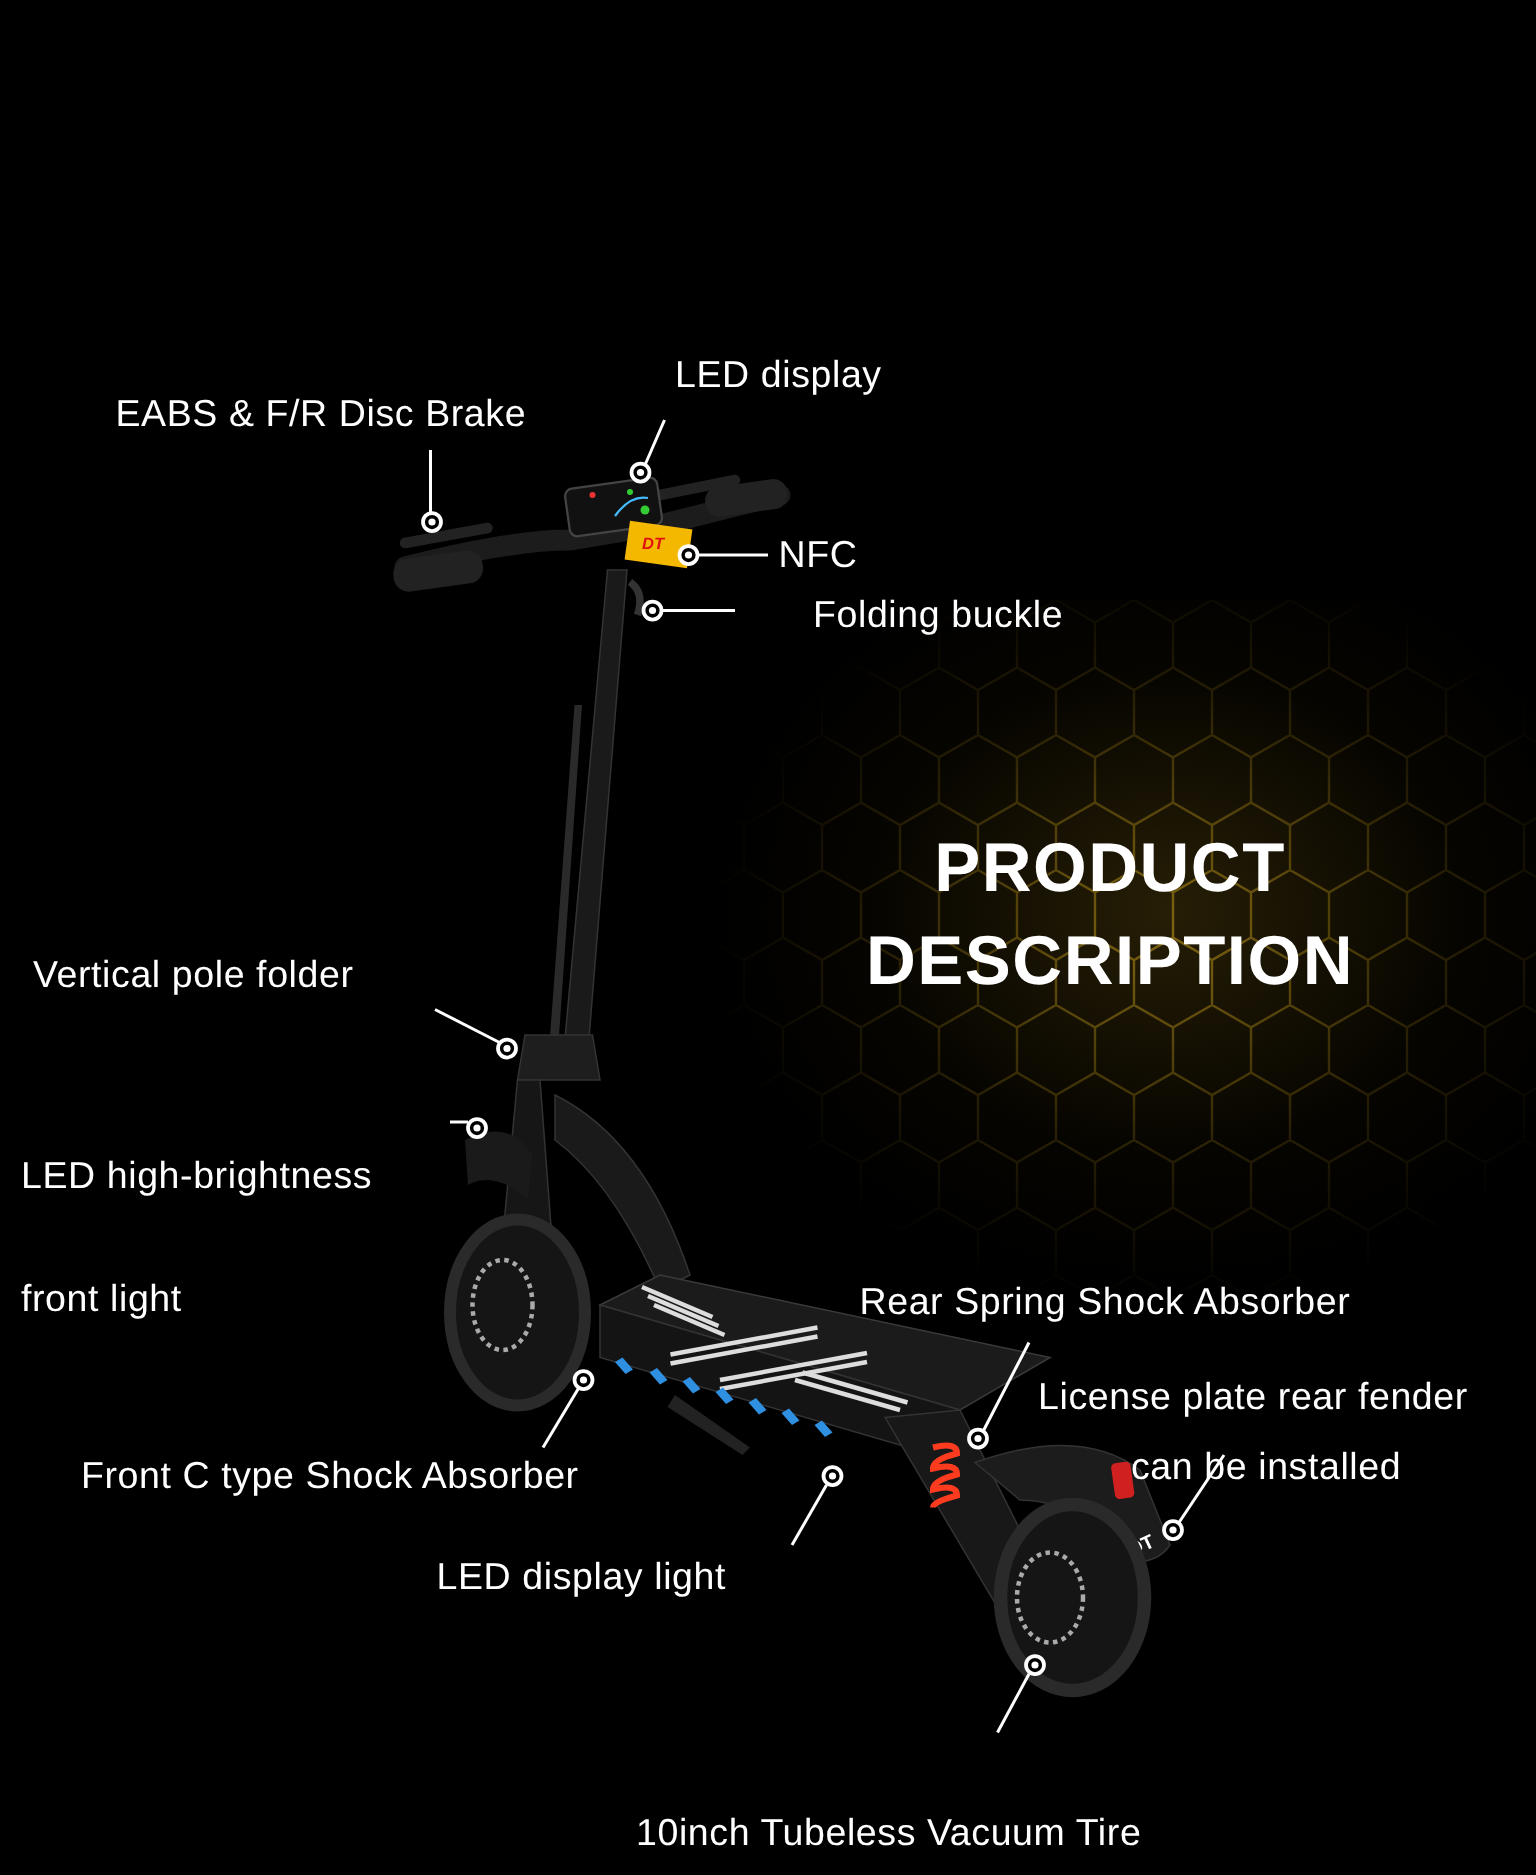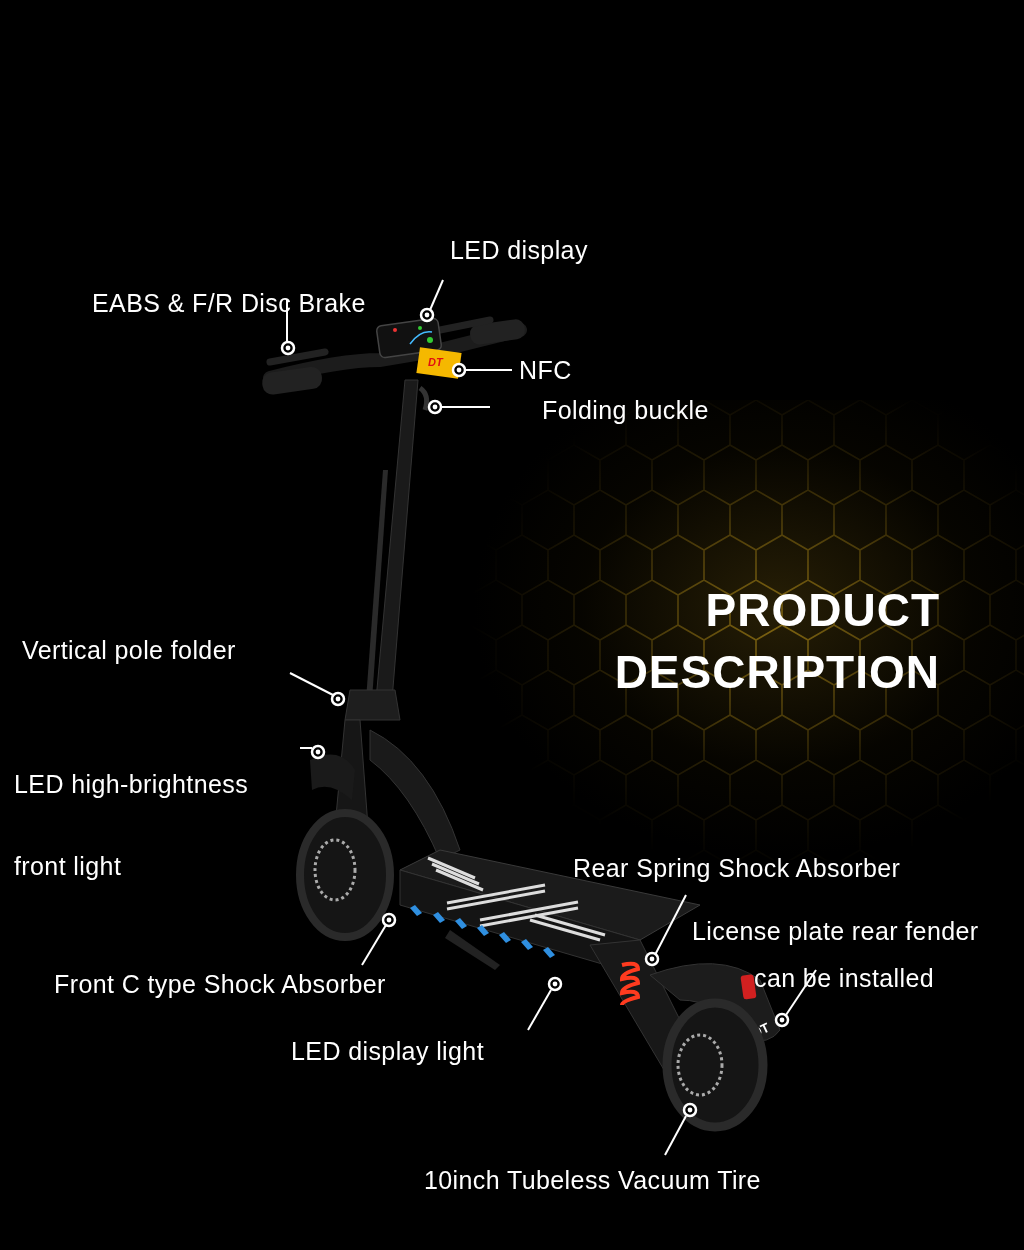--- a/index.html
+++ b/index.html
@@ -1,20 +1,20 @@
 <!DOCTYPE html>
 <html><head>
 <meta charset="utf-8">
 <style>
   html,body{margin:0;padding:0;background:#000;}
   body{width:1024px;height:1250px;position:relative;overflow:hidden;font-family:"Liberation Sans",sans-serif;color:#fff;}
   .hex-bg{position:absolute;left:470px;top:400px;width:560px;height:460px;
     background:radial-gradient(ellipse at 55% 45%, rgba(70,55,10,0.55) 0%, rgba(20,15,0,0.3) 45%, rgba(0,0,0,0) 70%);}
   .hex-svg{position:absolute;left:470px;top:400px;}
-  .title{position:absolute;left:540px;width:400px;text-align:right;font-weight:bold;font-size:46px;letter-spacing:1px;line-height:60px;margin-top:32px;}
+  .title{position:absolute;left:540px;width:400px;text-align:center;font-weight:bold;font-size:46px;letter-spacing:1px;line-height:60px;}
   .label{position:absolute;font-weight:normal;font-size:25px;white-space:nowrap;letter-spacing:0.4px;}
   .scooter{position:absolute;left:0;top:0;}
   .dot{fill:#000;stroke:#fff;stroke-width:2.5;}
   .dotc{fill:#fff;}
   .lead{stroke:#fff;stroke-width:2;fill:none;}
 </style>
 </head>
 <body>
 
 <div class="hex-bg"></div>
@@ -155,24 +155,24 @@
       <circle class="dot" cx="782" cy="1020" r="6"></circle>
       <circle class="dotc" cx="782" cy="1020" r="2.4"></circle>
 
     <circle class="dot" cx="690" cy="1110" r="6"></circle>
       <circle class="dotc" cx="690" cy="1110" r="2.4"></circle>
       <path class="lead" d="M686 1116 L665 1155"></path>
   </g>
 </svg>
 
 <div class="label" style="left:450px;top:236px;">LED display</div>
-<div class="label" style="left:92px;top:262px;margin-top:27px;">EABS &amp; F/R Disc Brake</div>
+<div class="label" style="left:77px;top:262px;">EABS &amp; F/R Disc Brake</div>
 <div class="label" style="left:519px;top:356px;">NFC</div>
 <div class="label" style="left:498px;top:396px;margin-left:44px;">Folding buckle</div>
 <div class="label" style="left:22px;top:636px;">Vertical pole folder</div>
 <div class="label" style="left:14px;top:770px;">LED high-brightness</div>
 <div class="label" style="left:14px;top:820px;margin-top:32px;">front light</div>
 <div class="label" style="left:573px;top:854px;">Rear  Spring Shock Absorber</div>
 <div class="label" style="left:692px;top:917px;">License plate rear fender</div>
 <div class="label" style="left:754px;top:964px;">can be installed</div>
 <div class="label" style="left:54px;top:970px;">Front  C type  Shock Absorber</div>
 <div class="label" style="left:291px;top:1037px;">LED display light</div>
-<div class="label" style="left:424px;top:1166px;">10inch Tubeless Vacuum Tire</div>
+<div class="label" style="left:424px;top:1208px;">10inch Tubeless Vacuum Tire</div>
 
 </body></html>

